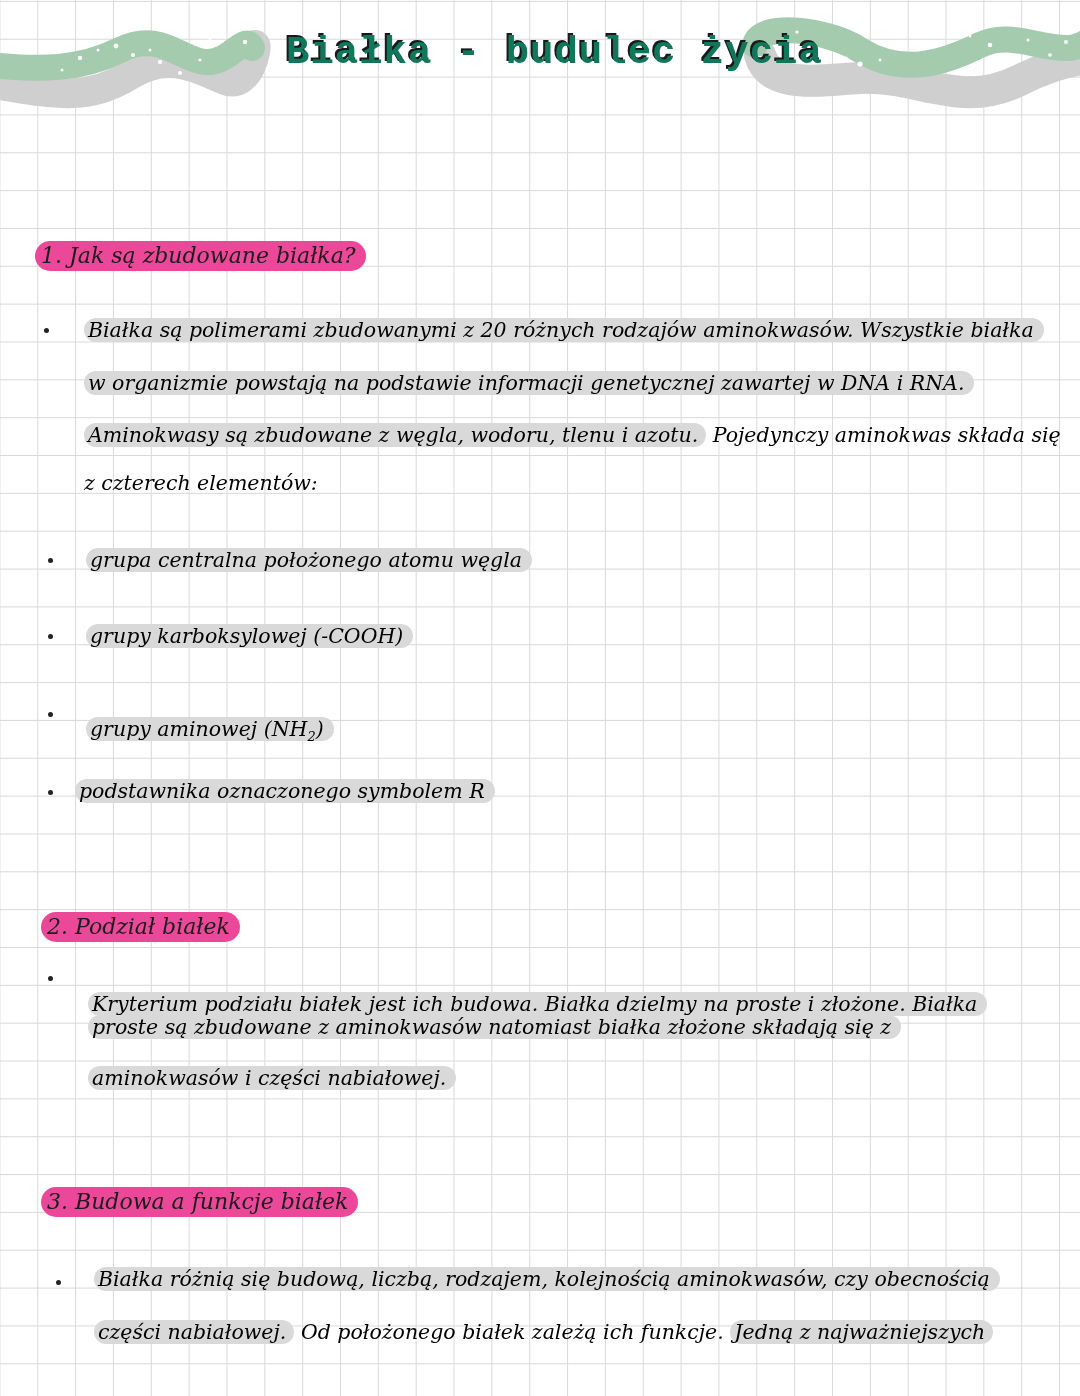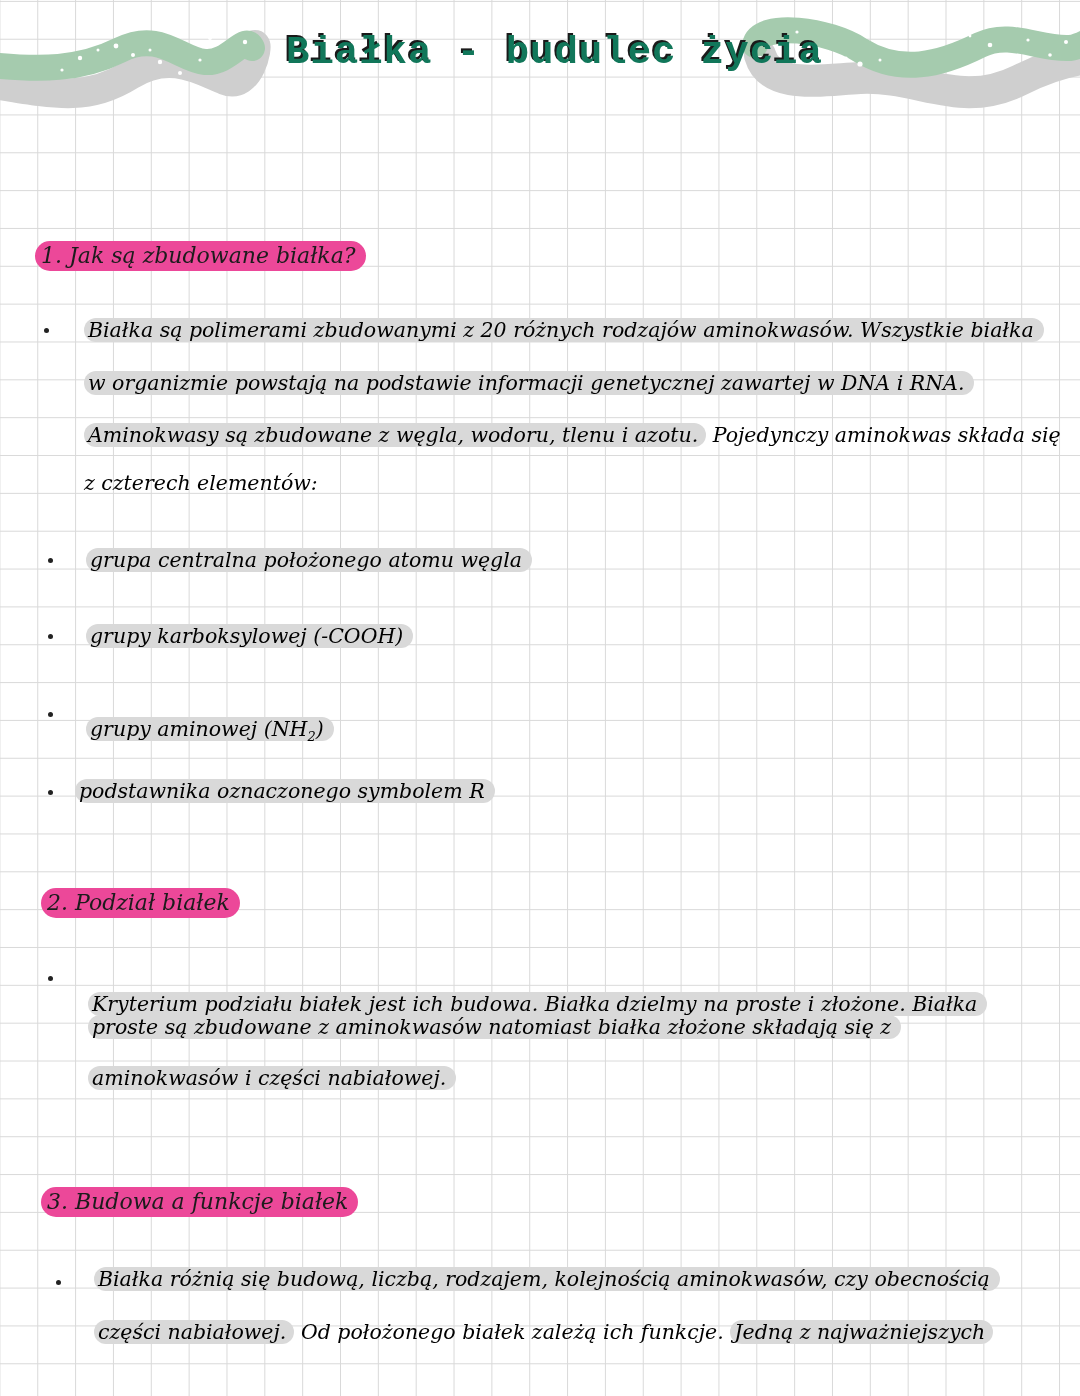--- a/index.html
+++ b/index.html
@@ -103,21 +103,21 @@
   <p class="line" style="left:86px; top:622px;"><span class="hl">grupy karboksylowej (-COOH)</span></p>
 
   <span class="bullet" style="left:48px; top:712px;"></span>
   <p class="line" style="left:86px; top:699px;margin-top:16px;"><span class="hl"><span>grupy aminowej (NH</span><sub>2</sub><span>)</span></span></p>
 
   <span class="bullet" style="left:48px; top:790px;"></span>
   <p class="line" style="left:75px; top:777px;"><span class="hl">podstawnika oznaczonego symbolem R</span></p>
 </section>
 
 <section>
-  <h2 class="heading" style="left:41px; top:888px;">2. Podział białek</h2>
+  <h2 class="heading" style="left:41px; top:912px;">2. Podział białek</h2>
 
   <span class="bullet" style="left:48px; top:976px;"></span>
   <p class="line" style="left:88px; top:962px;margin-top:28px;"><span class="hl">Kryterium podziału białek jest ich budowa. Białka dzielmy na proste i złożone. Białka</span></p>
   <p class="line" style="left:88px; top:1013px;text-align:center;"><span class="hl">proste są zbudowane z aminokwasów natomiast białka złożone składają się z</span></p>
   <p class="line" style="left:88px; top:1064px;"><span class="hl">aminokwasów i części nabiałowej.</span></p>
 </section>
 
 <section>
   <h2 class="heading" style="left:41px; top:1187px;">3. Budowa a funkcje białek</h2>
 

